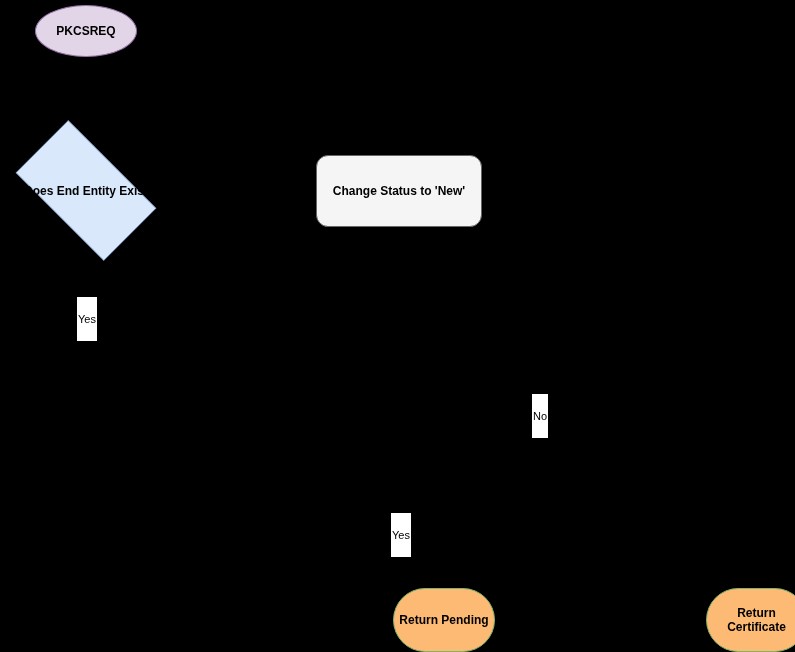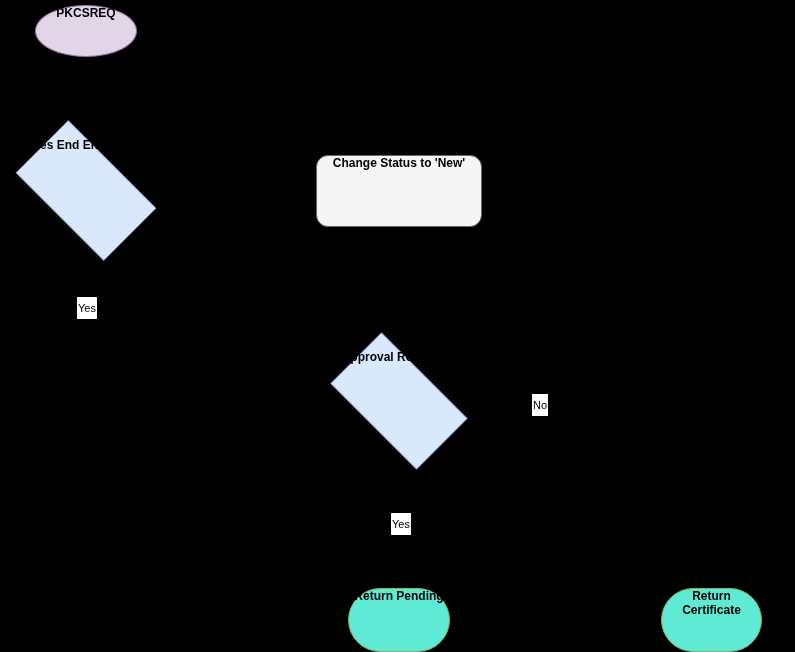--- a/index.html
+++ b/index.html
@@ -13,20 +13,21 @@
     width: 795px;
     height: 652px;
     background: #000000;
     overflow: hidden;
     font-family: "Liberation Sans", sans-serif;
   }
   .node {
     position: absolute;
     box-sizing: border-box;
     display: flex;
+    align-items: center;
     justify-content: center;
     text-align: center;
     color: #000000;
     font-weight: bold;
     font-size: 12px;
     line-height: 14px;
     letter-spacing: 0px;
   }
 
   
@@ -38,23 +39,24 @@
 
   
   .shape-process {
     background: #f5f5f5;
     border: 1.6px solid #666666;
     border-radius: 12px;
   }
 
   
   .shape-stadium {
-    background: #5eead4;
+    background: #fdba74;
     border: 1.6px solid #82b366;
     border-radius: 32px;
+    margin-left: 45px;
   }
 
   
   .shape-diamond {
     background: transparent;
     border: none;
   }
   .shape-diamond .diamond-bg {
     position: absolute;
     inset: 0;
@@ -73,21 +75,21 @@
 
   
   .edge-label {
     position: absolute;
     background: #ffffff;
     color: #000000;
     font-family: "Liberation Sans", sans-serif;
     font-size: 11px;
     line-height: 12px;
     font-weight: normal;
-    padding: 5px 1px;
+    padding: 16px 1px;
     white-space: nowrap;
   }
 </style>
 </head>
 <body>
 
 <div id="canvas">
 
   <div class="node shape-ellipse" style="left:35px; top:5px; width:102px; height:52px;">
     <span>PKCSREQ</span>
@@ -96,24 +98,20 @@
   <div class="node shape-diamond" style="left:-2px; top:138px; width:176px; height:105px;">
     <div class="diamond-bg"></div>
     <span class="diamond-label">Does End Entity Exist</span>
   </div>
 
   <div class="node shape-process" style="left:316px; top:155px; width:166px; height:72px;">
     <span>Change Status to 'New'</span>
   </div>
 
 
-  <div class="node shape-diamond" style="left:313px; top:350px; width:172px; height:102px;">
-    <div class="diamond-bg"></div>
-    <span class="diamond-label">Approval Required?</span>
-  </div>
 
 
   <div class="node shape-stadium" style="left:348px; top:588px; width:102px; height:64px;">
     <span>Return Pending</span>
   </div>
 
   <div class="node shape-stadium" style="left:661px; top:588px; width:101px; height:64px;">
     <span style="white-space:pre-line;">Return
 Certificate</span>
   </div>

